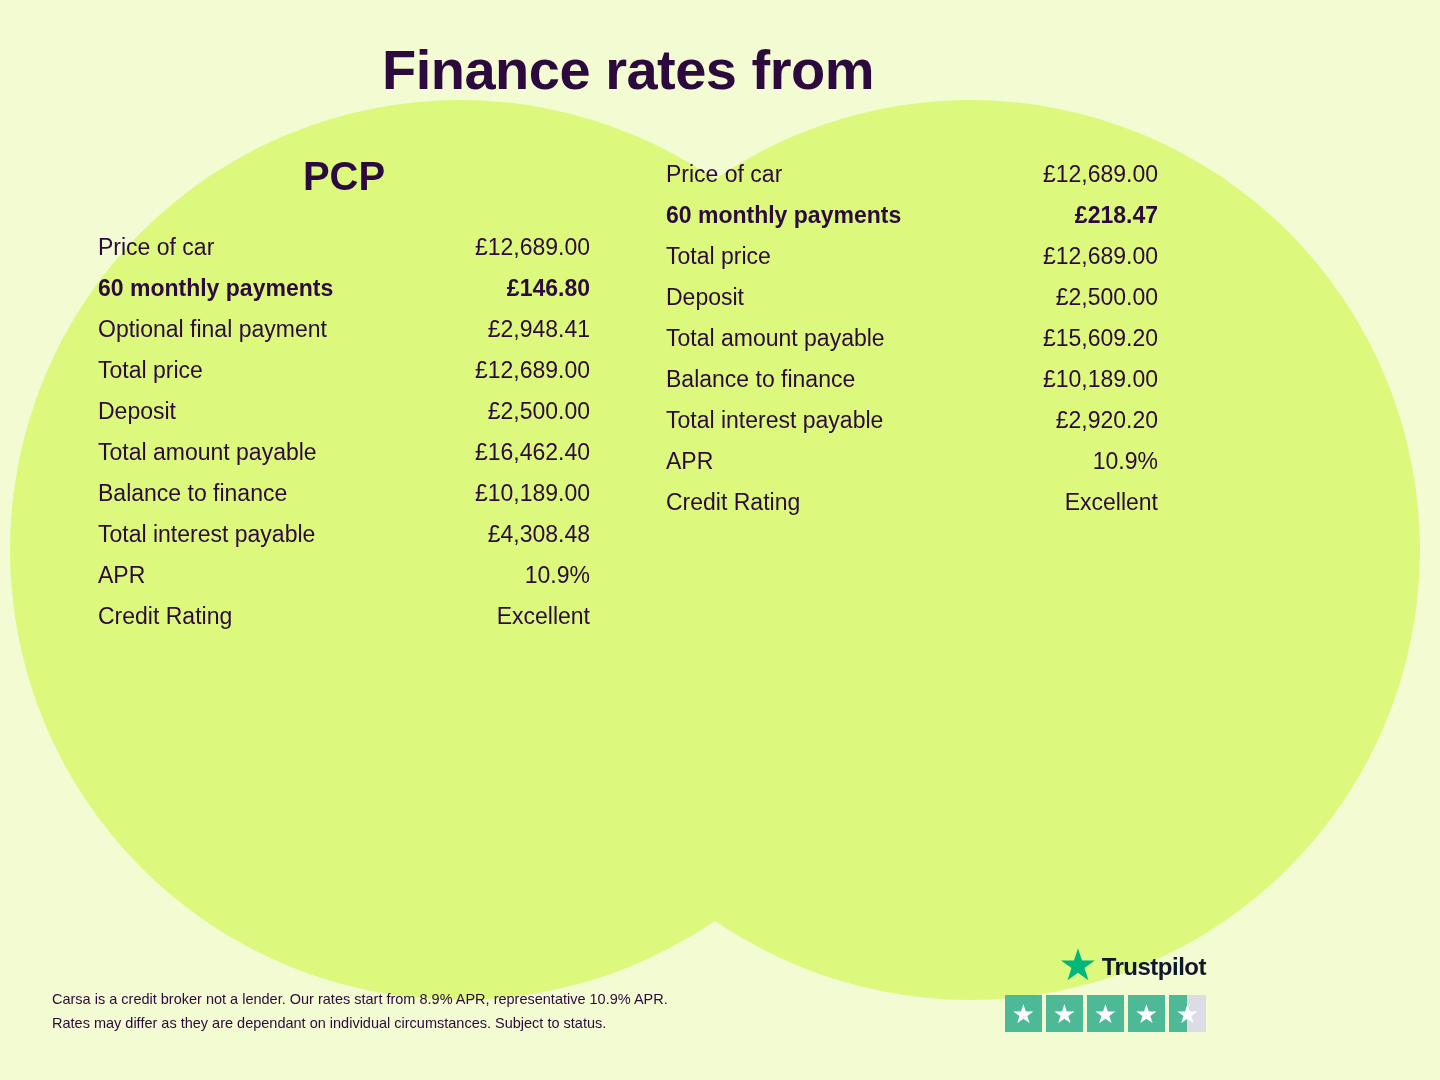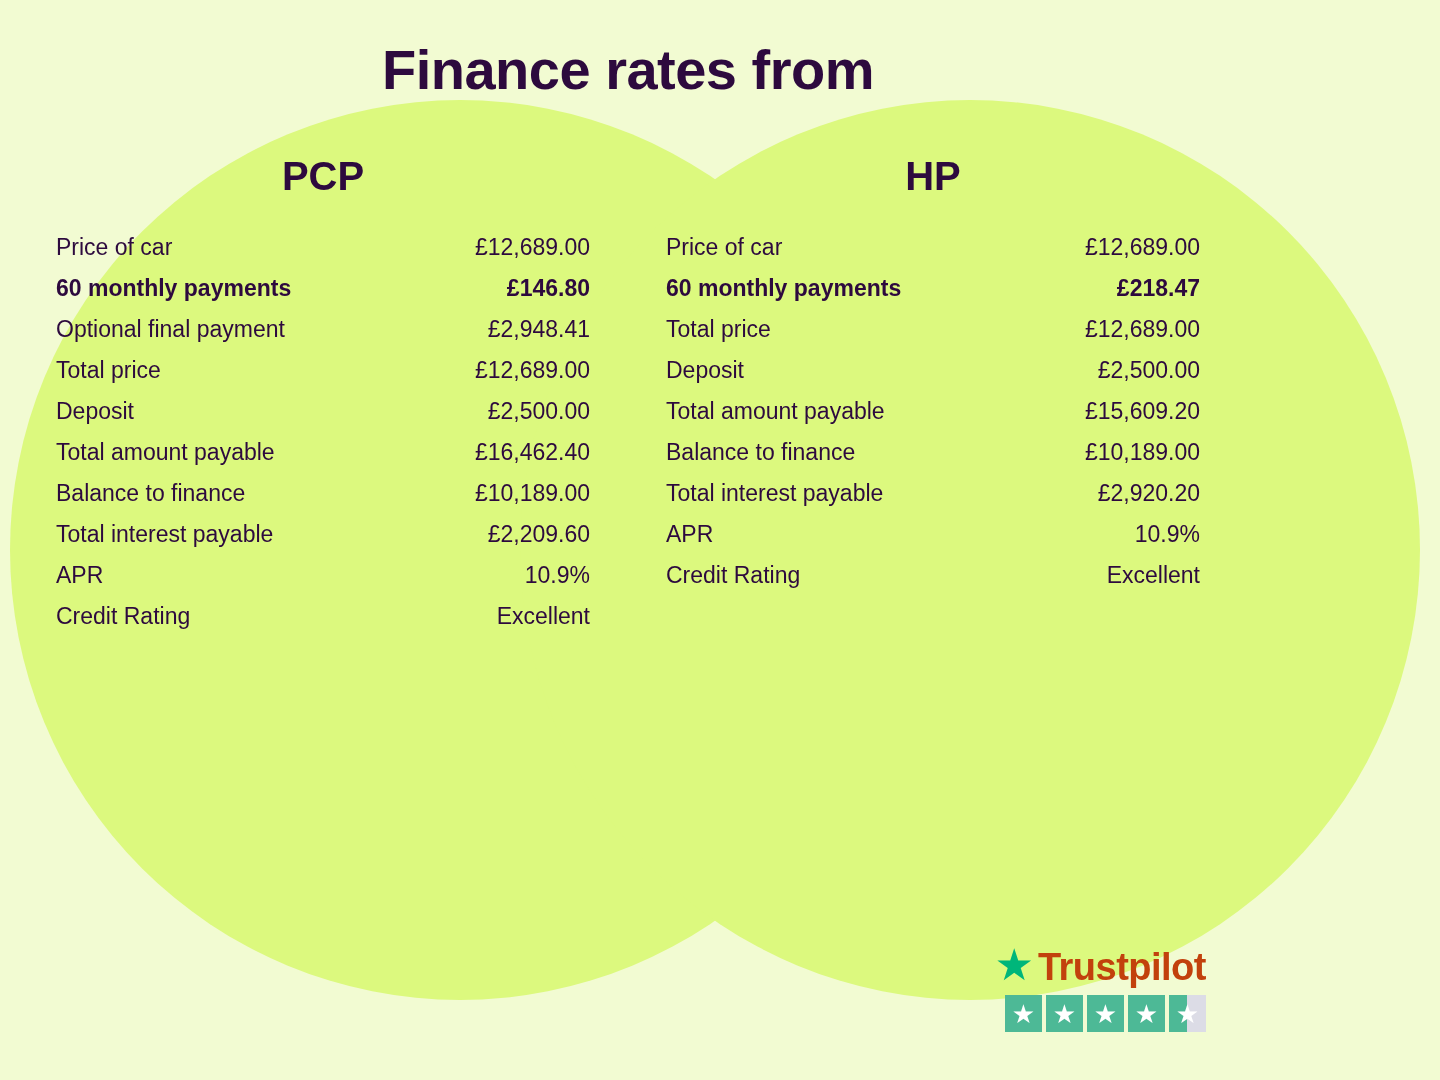--- a/index.html
+++ b/index.html
@@ -78,21 +78,21 @@
     font-weight: bold;
     color: #2d0a3e;
     vertical-align: top;
     line-height: 1;
     position: relative;
     top: 6px;
   }
   .columns {
     display: flex;
     margin-top: 56px;
-    padding: 0 48px;
+    padding: 0 90px;
     box-sizing: border-box;
     gap: 60px;
   }
   .col {
     flex: 1 1 0;
     min-width: 0;
   }
   .col-title {
     text-align: center;
     font-size: 40px;
@@ -137,23 +137,23 @@
     bottom: 48px;
     text-align: right;
   }
   .tp-top {
     display: flex;
     align-items: center;
     justify-content: flex-end;
     gap: 4px;
   }
   .tp-word {
-    font-size: 38px;
-    font-weight: bold;
-    color: #c2410c;
+    font-size: 24px;
+    font-weight: bold;
+    color: #0f172a;
     letter-spacing: -0.5px;
   }
   .tp-star-logo {
     font-size: 44px;
     color: #00b67a;
     line-height: 1;
     position: relative;
     top: -2px;
   }
   .tp-stars {
@@ -218,35 +218,34 @@
           <div class="row">
             <span class="row-label">Total amount payable</span>
             <span class="row-value">£16,462.40</span>
           </div>
           <div class="row">
             <span class="row-label">Balance to finance</span>
             <span class="row-value">£10,189.00</span>
           </div>
           <div class="row">
             <span class="row-label">Total interest payable</span>
-            <span class="row-value">£2,209.60</span>
+            <span class="row-value">£4,308.48</span>
           </div>
           <div class="row">
             <span class="row-label">APR</span>
             <span class="row-value">10.9%</span>
           </div>
           <div class="row">
             <span class="row-label">Credit Rating</span>
             <span class="row-value">Excellent</span>
           </div>
         </div>
       </div>
 
       <div class="col">
-        <div class="col-title">HP</div>
         <div class="rows">
           <div class="row">
             <span class="row-label">Price of car</span>
             <span class="row-value">£12,689.00</span>
           </div>
           <div class="row bold">
             <span class="row-label">60 monthly payments</span>
             <span class="row-value">£218.47</span>
           </div>
           <div class="row">
@@ -275,20 +274,24 @@
           </div>
           <div class="row">
             <span class="row-label">Credit Rating</span>
             <span class="row-value">Excellent</span>
           </div>
         </div>
       </div>
 
     </div>
 
+    <div class="footer">
+      <div>Carsa is a credit broker not a lender. Our rates start from 8.9% APR, representative 10.9% APR.</div>
+      <div>Rates may differ as they are dependant on individual circumstances. Subject to status.</div>
+    </div>
 
     <div class="trustpilot">
       <div class="tp-top">
         <span class="tp-star-logo">★</span>
         <span class="tp-word">Trustpilot</span>
       </div>
       <div class="tp-stars">
         <span class="tp-box">★</span>
         <span class="tp-box">★</span>
         <span class="tp-box">★</span>

